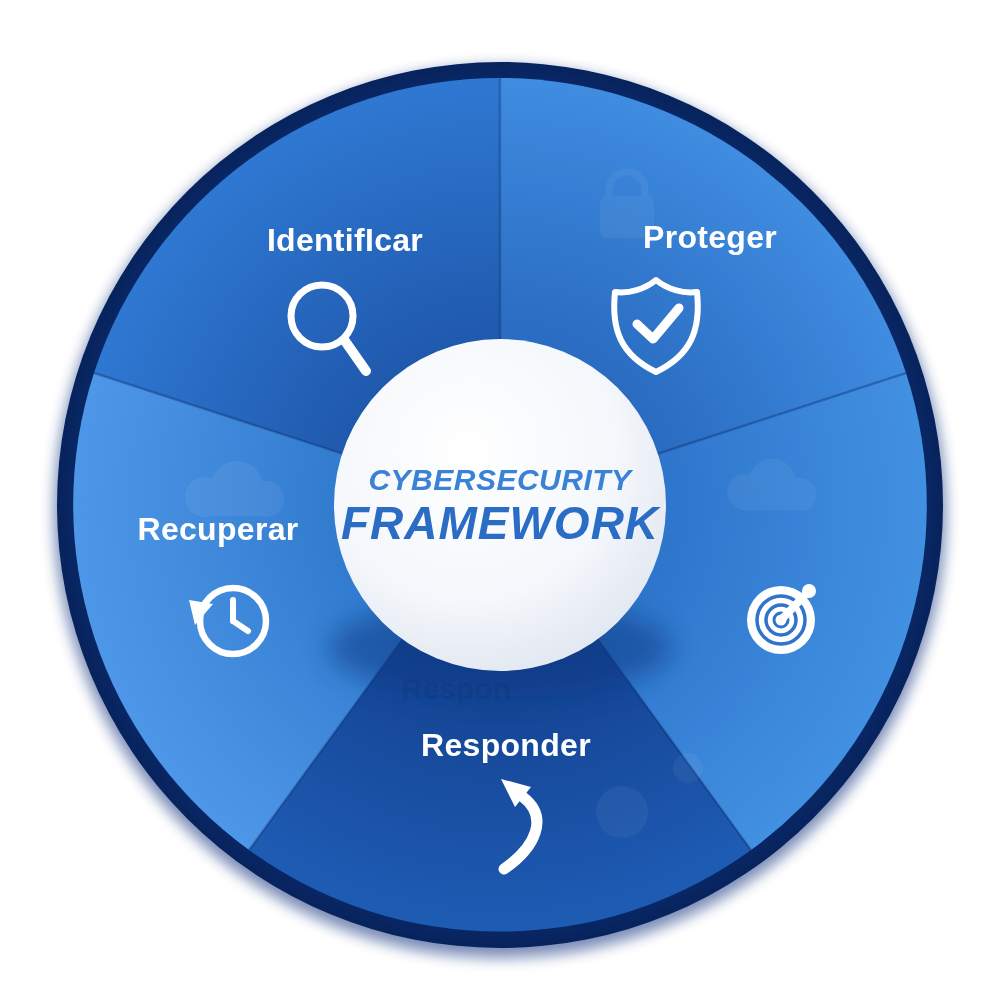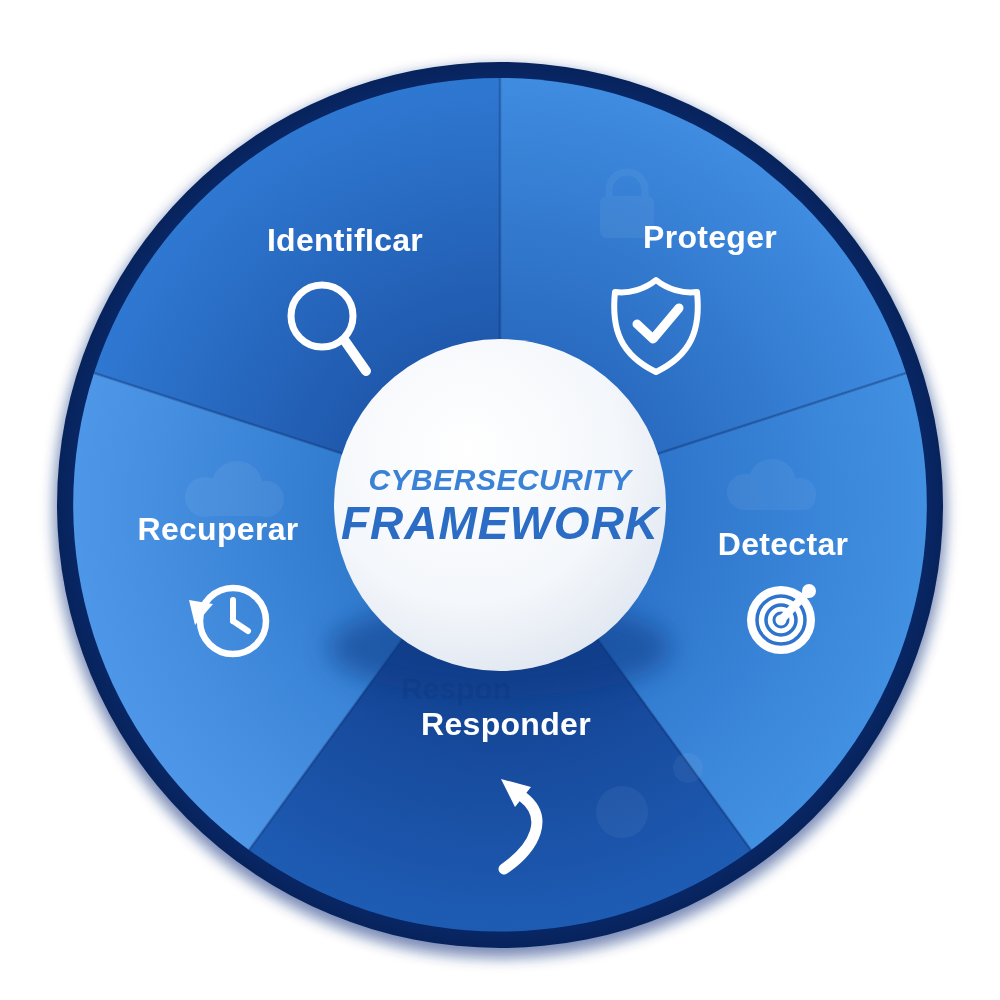--- a/index.html
+++ b/index.html
@@ -143,22 +143,21 @@
 
     <ellipse cx="500" cy="648" rx="172" ry="48" fill="#0e3a86" opacity="0.55" filter="url(#blurShadow)"></ellipse>
 
     <circle cx="500" cy="505" r="166" fill="url(#gCenter)"></circle>
   </svg>
 
   <div class="ghost-text">Respon</div>
 
   <div class="seg-label" style="left:345px;top:240px;">IdentifIcar</div>
   <div class="seg-label" style="left:664px;top:237px;margin-left:46px;">Proteger</div>
-  <div class="seg-label" style="left:783px;top:544px;">Detectar</div>
-  <div class="seg-label" style="left:506px;top:724px;">Responder</div>
+  <div class="seg-label" style="left:506px;top:745px;">Responder</div>
   <div class="seg-label" style="left:218px;top:529px;">Recuperar</div>
 
   <div class="center-title">
     <div class="l1">CYBERSECURITY</div>
     <div class="l2">FRAMEWORK</div>
   </div>
 
 </div>
 
 </body></html>

